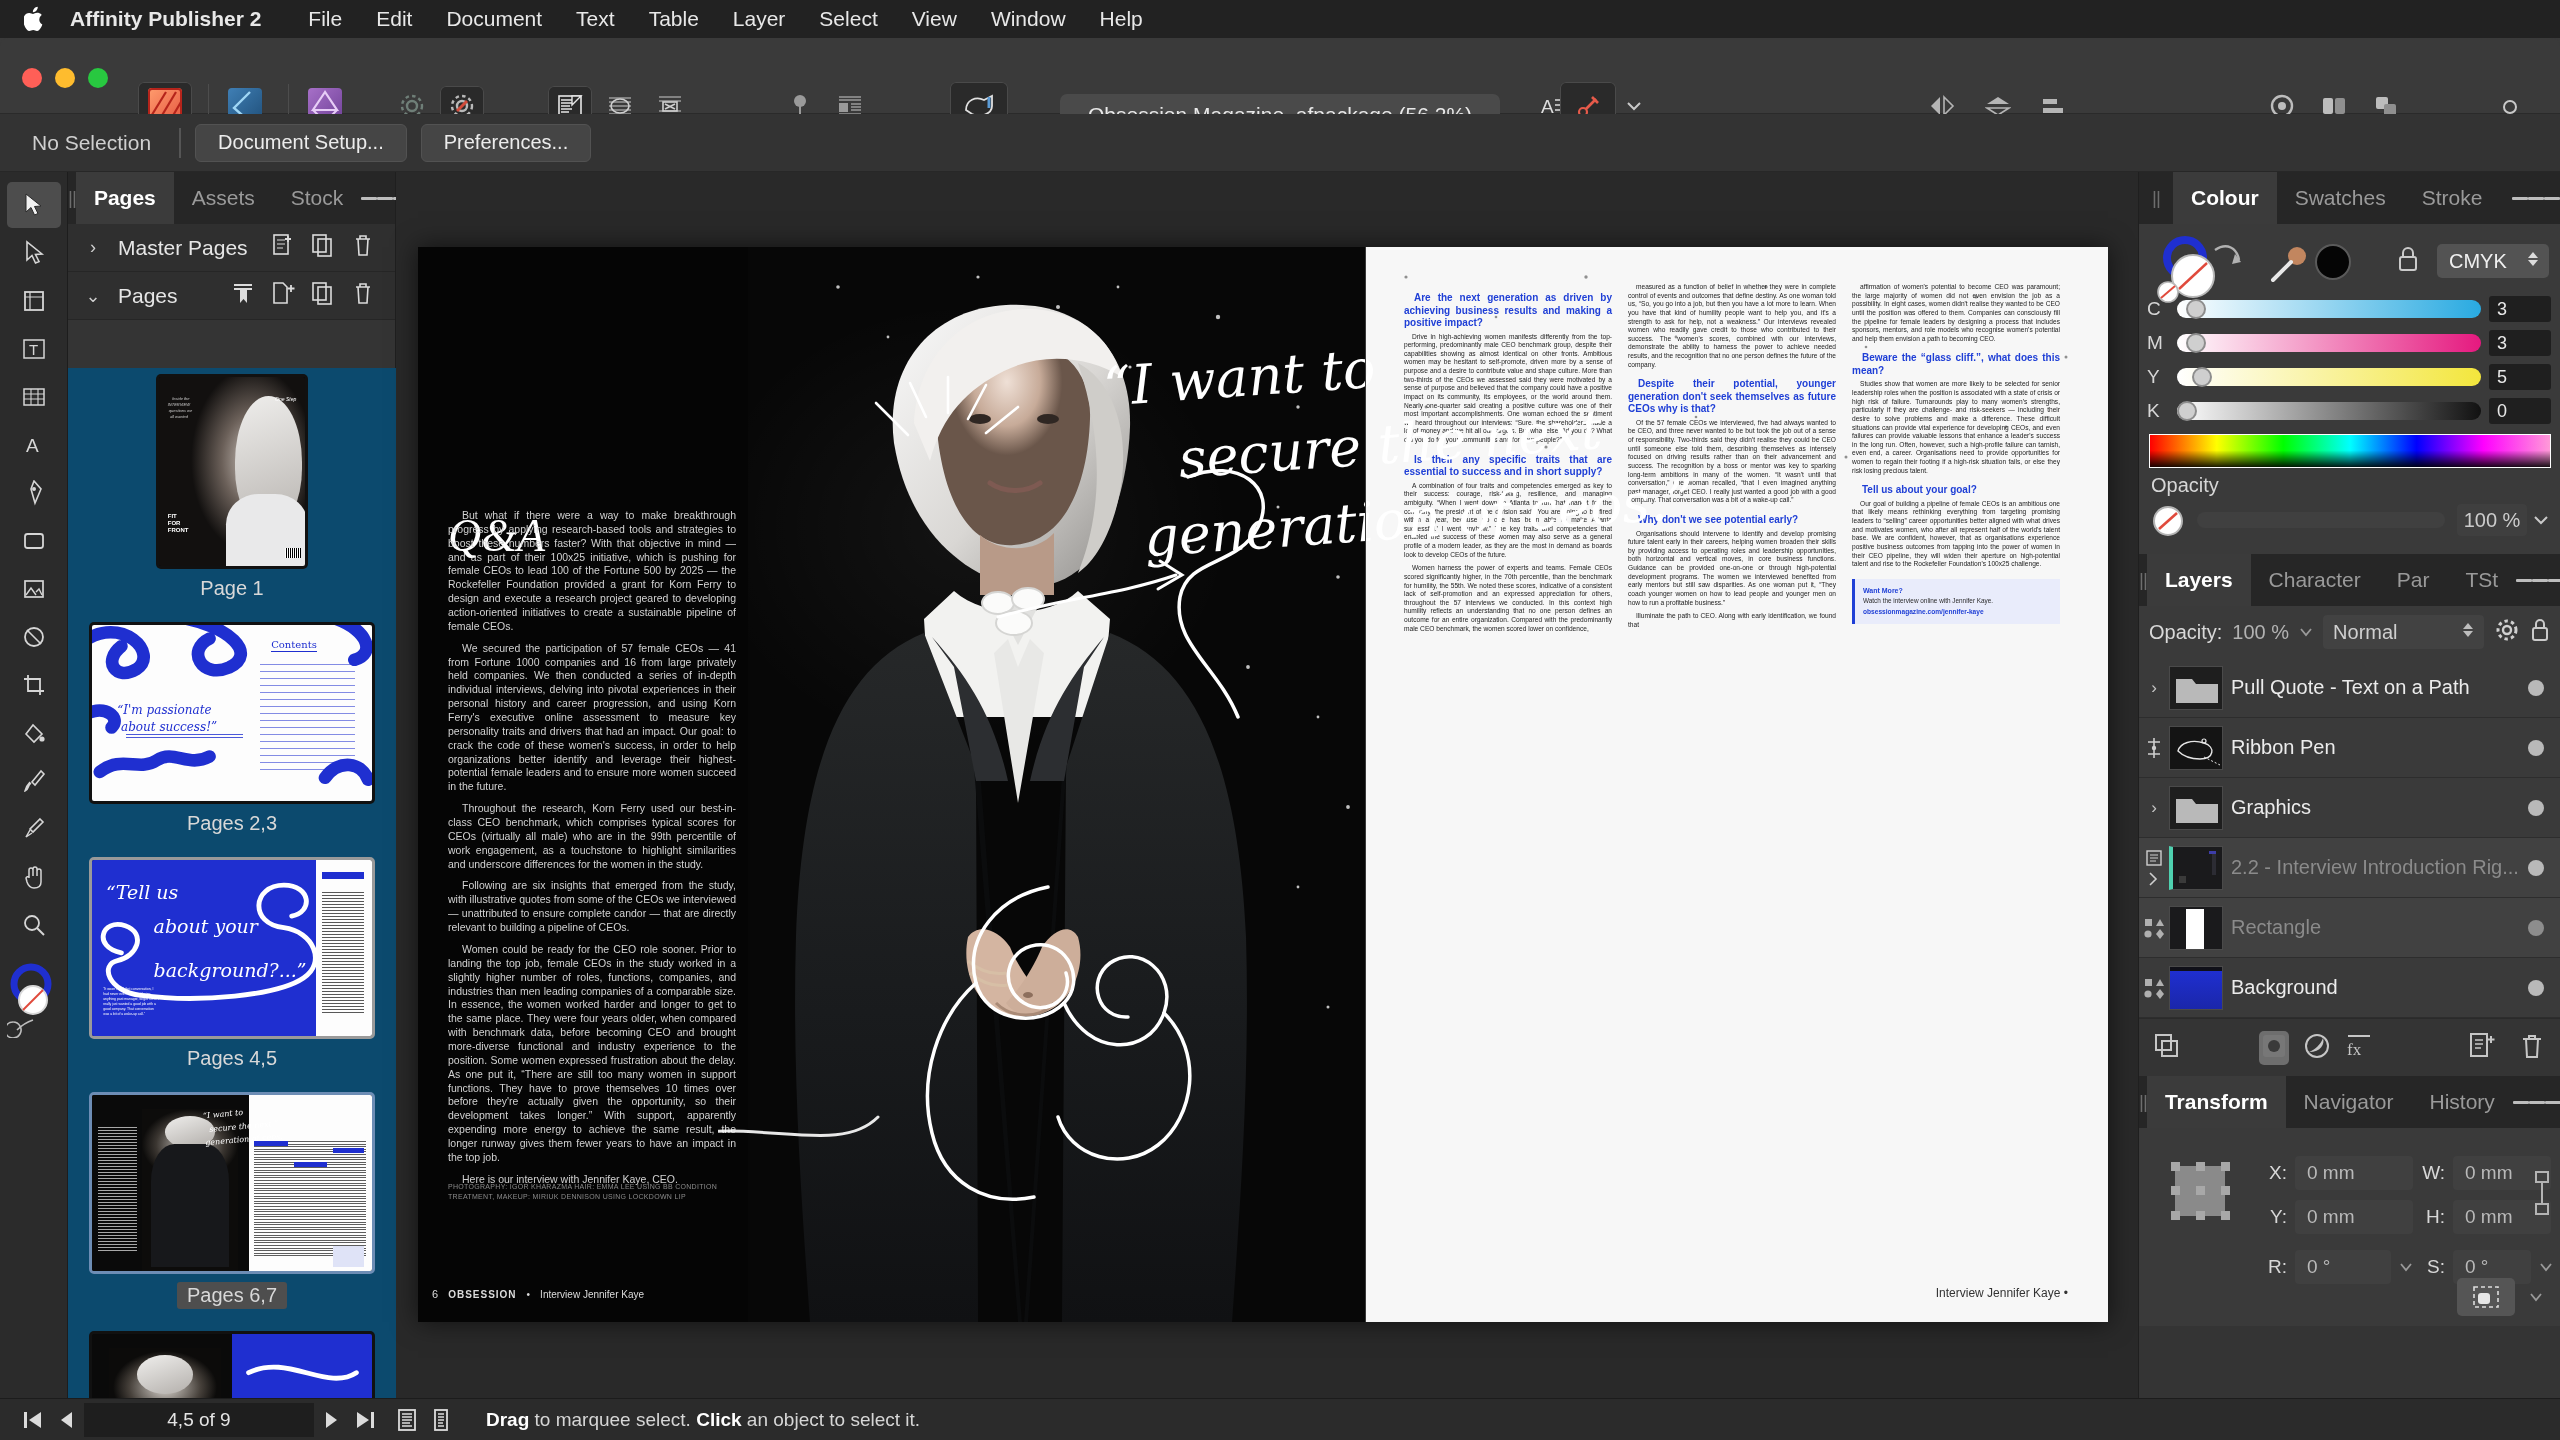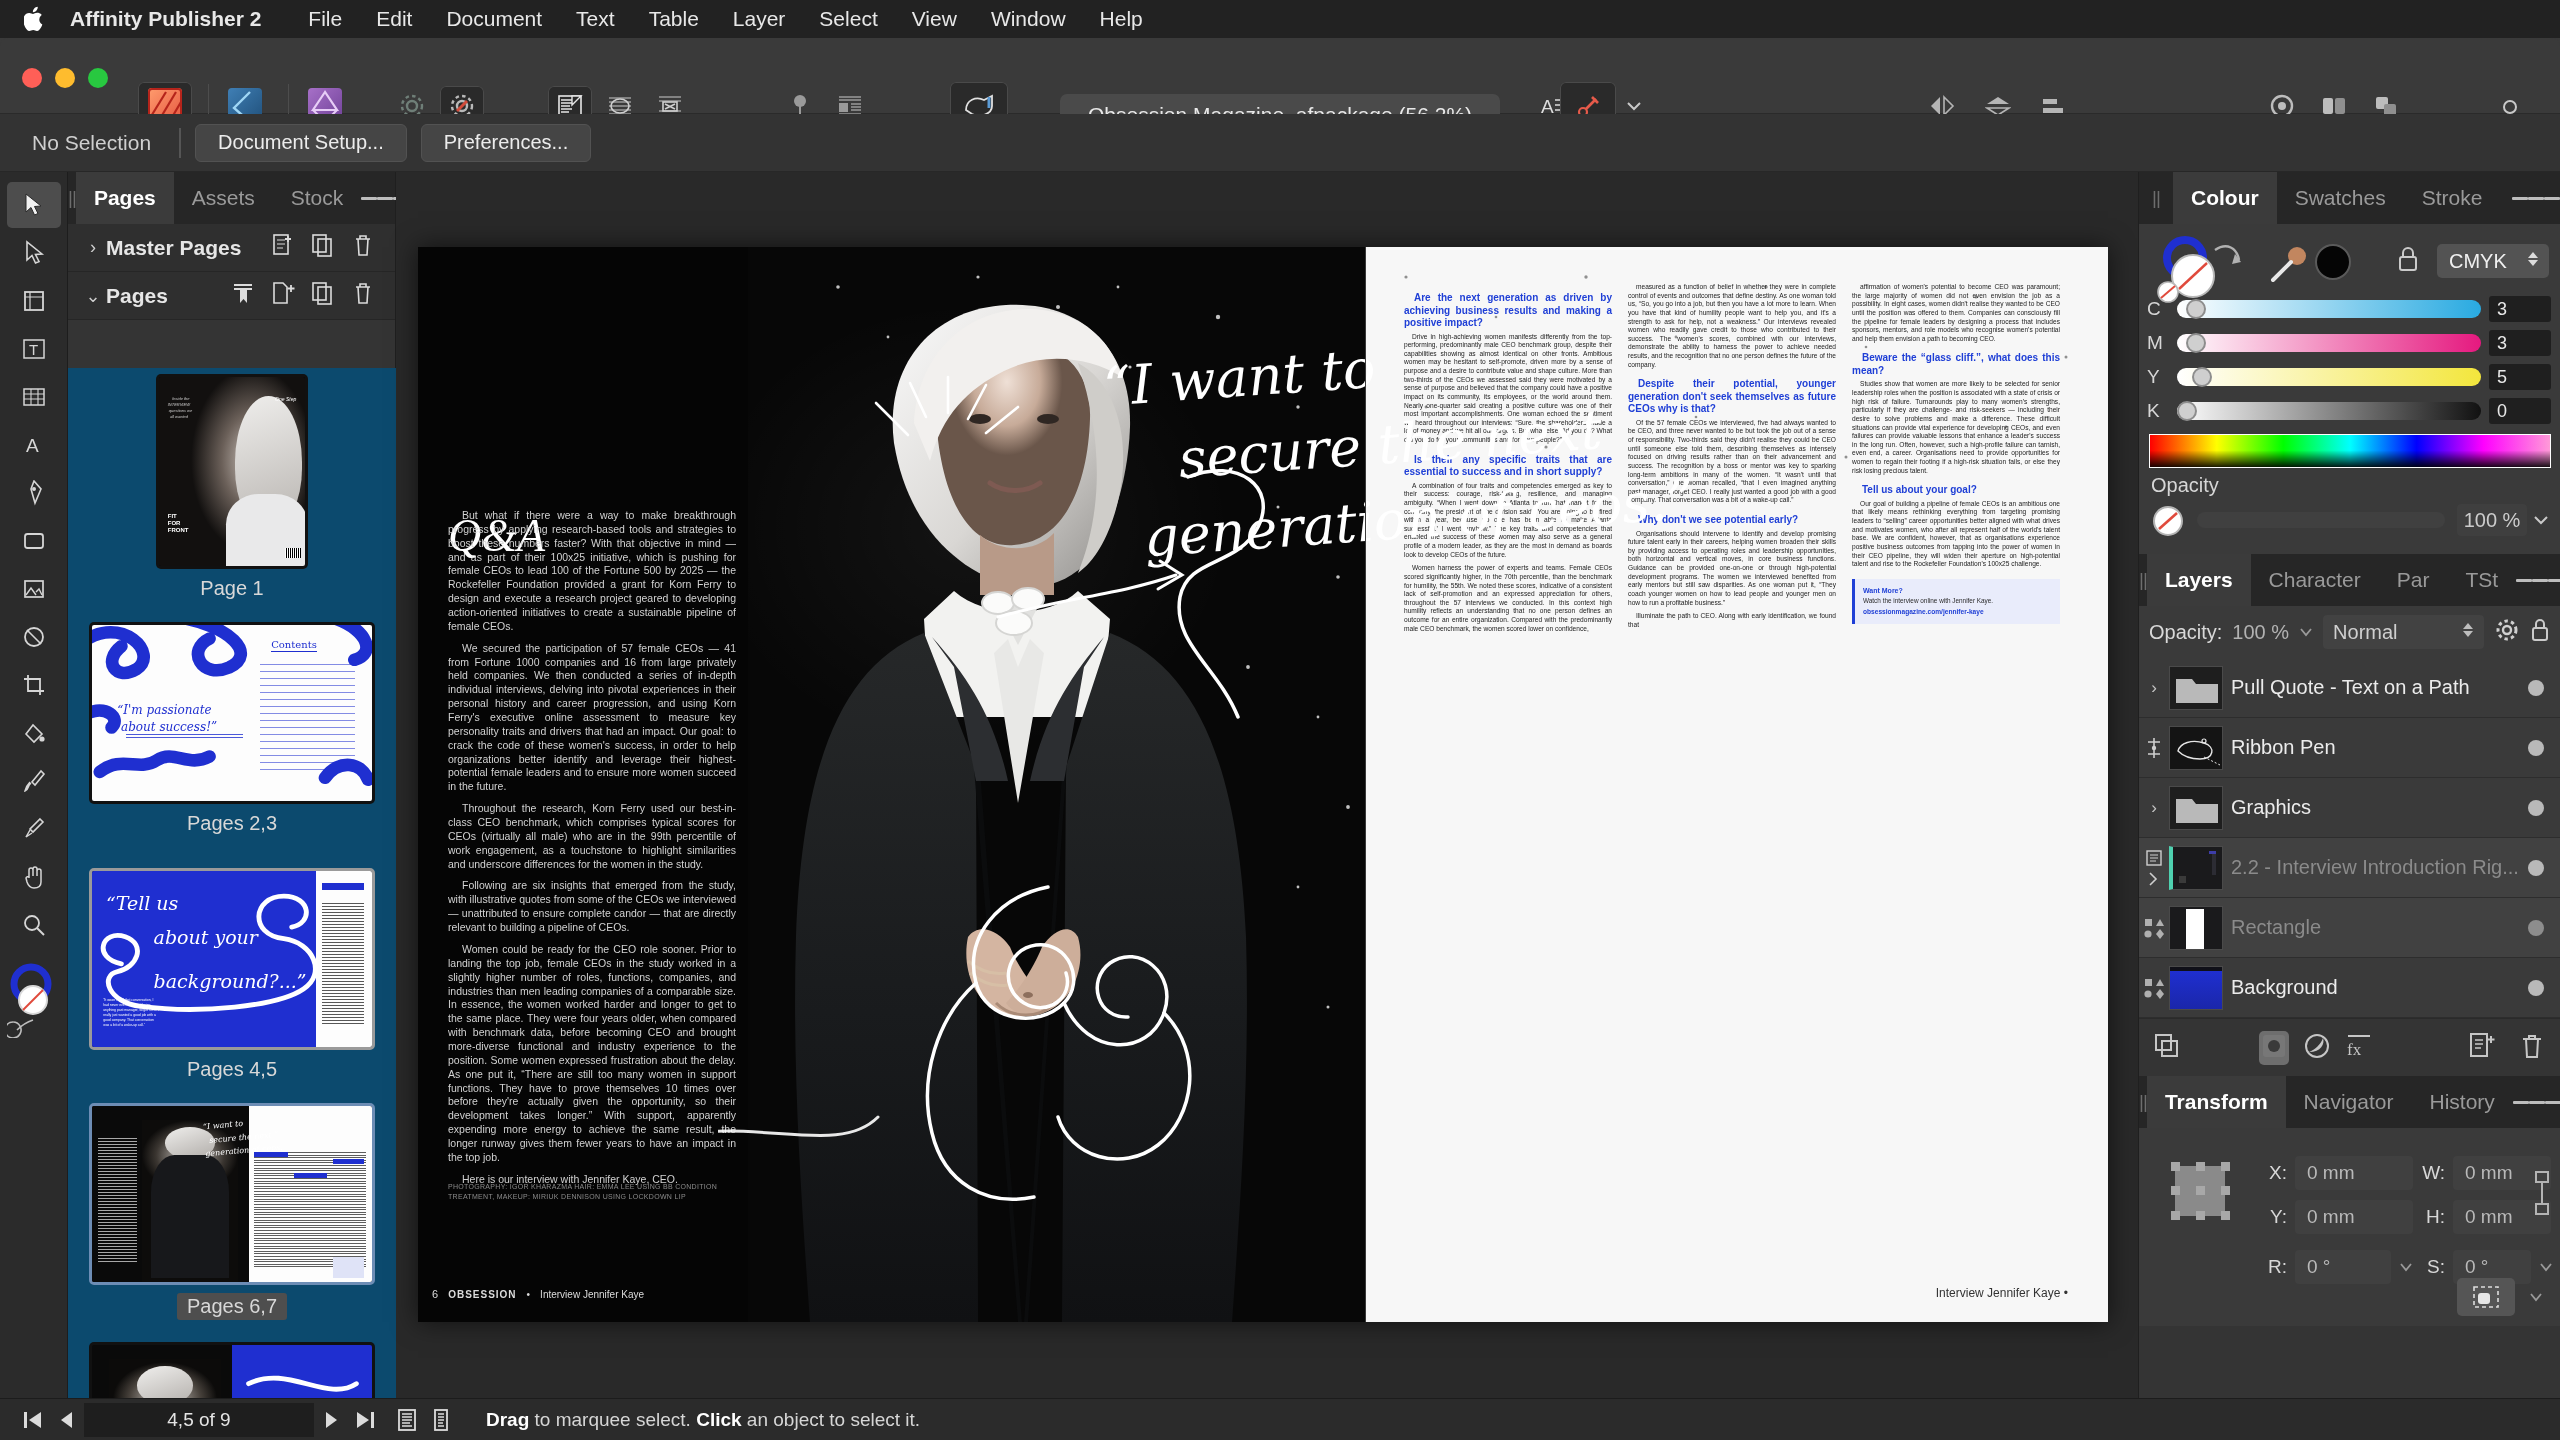--- a/index.html
+++ b/index.html
@@ -73,28 +73,28 @@
   }
   .panel-tabs{height:52px;background:#262626;display:flex;align-items:stretch;}
   .grip{width:34px;display:flex;align-items:center;justify-content:center;color:#6d6d6d;font-size:19px;letter-spacing:-1px;}
   .ptab{padding:0 18px;display:flex;align-items:center;color:#9a9a9a;font-size:21px;}
   .ptab.on{background:#3b3b3b;color:#ffffff;font-weight:bold;}
   .burger{margin-left:auto;width:48px;display:flex;align-items:center;justify-content:center;}
   .burger span{display:block;width:26px;height:3px;background:#bdbdbd;margin:2.5px 0;border-radius:1px;}
 
   .grouprow{height:48px;display:flex;align-items:center;padding:0 12px;color:#e6e6e6;font-size:21px;background:#2f2f2f;border-bottom:1px solid #262626;}
   .grouprow .chev{width:26px;text-align:center;color:#cfcfcf;font-size:18px;}
-  .grouprow .gname{font-weight:bold;}
+  .grouprow .gname{font-weight:normal;margin-left:12px;}
   .grouprow .gactions{margin-left:auto;display:flex;gap:16px;padding-right:8px;}
 
   .pages-scroll{position:absolute;left:0;top:196px;width:328px;height:1051px;overflow:hidden;background:#0c4a6e;}
   .thumbwrap{display:flex;flex-direction:column;align-items:center;padding-top:6px;}
   .thumb{border:3px solid transparent;border-radius:5px;overflow:hidden;background:#111;position:relative;}
   .thumb.sel{border-color:#6d8db5;}
-  .thumb.sel2{border-color:#9a9a9a;margin-top:11px;}
+  .thumb.sel2{border-color:#9a9a9a;}
   .plabel{color:#d8d8d8;font-size:20px;margin:8px 0 22px;}
   .plabel.cur{background:#4e4e4e;padding:2px 10px;border-radius:3px;}
 
   
   .tpage{position:relative;width:100%;height:100%;}
   .tp-cover{background:#070707;}
   .tp-white{background:#fdfdfd;}
   .tp-blue{background:#1f2fd0;}
   .tp-half{position:absolute;top:0;height:100%;}
 

